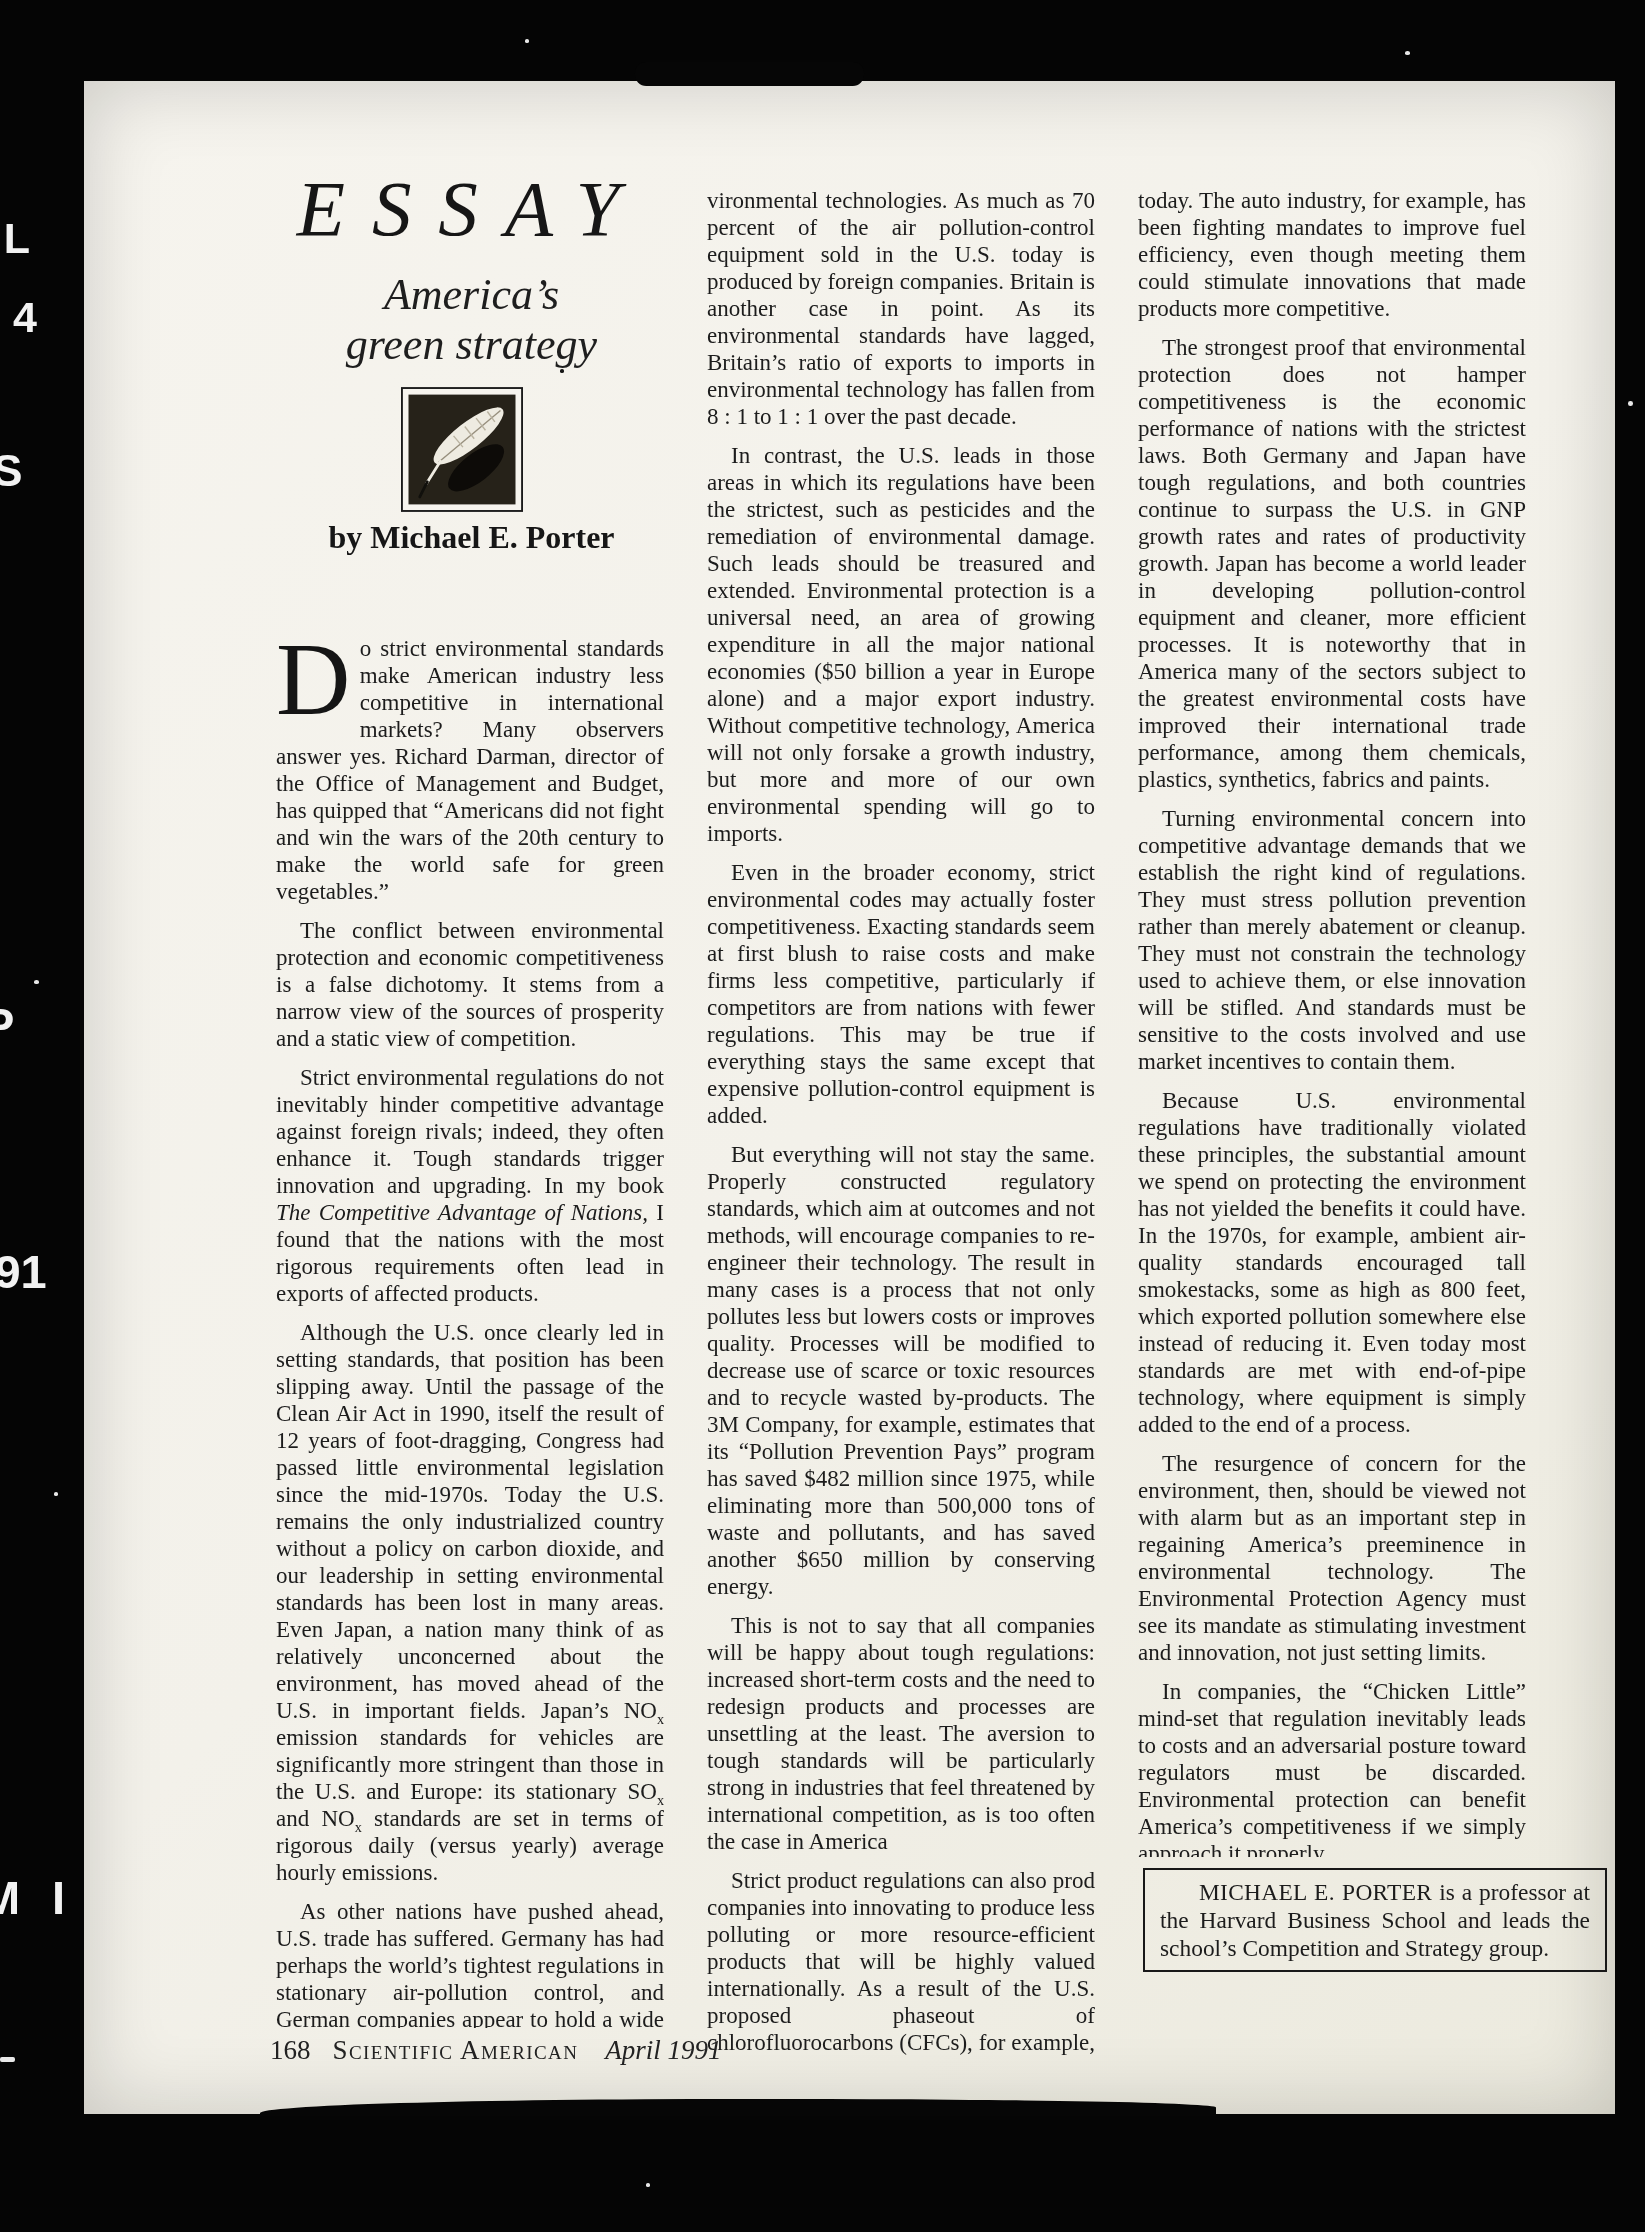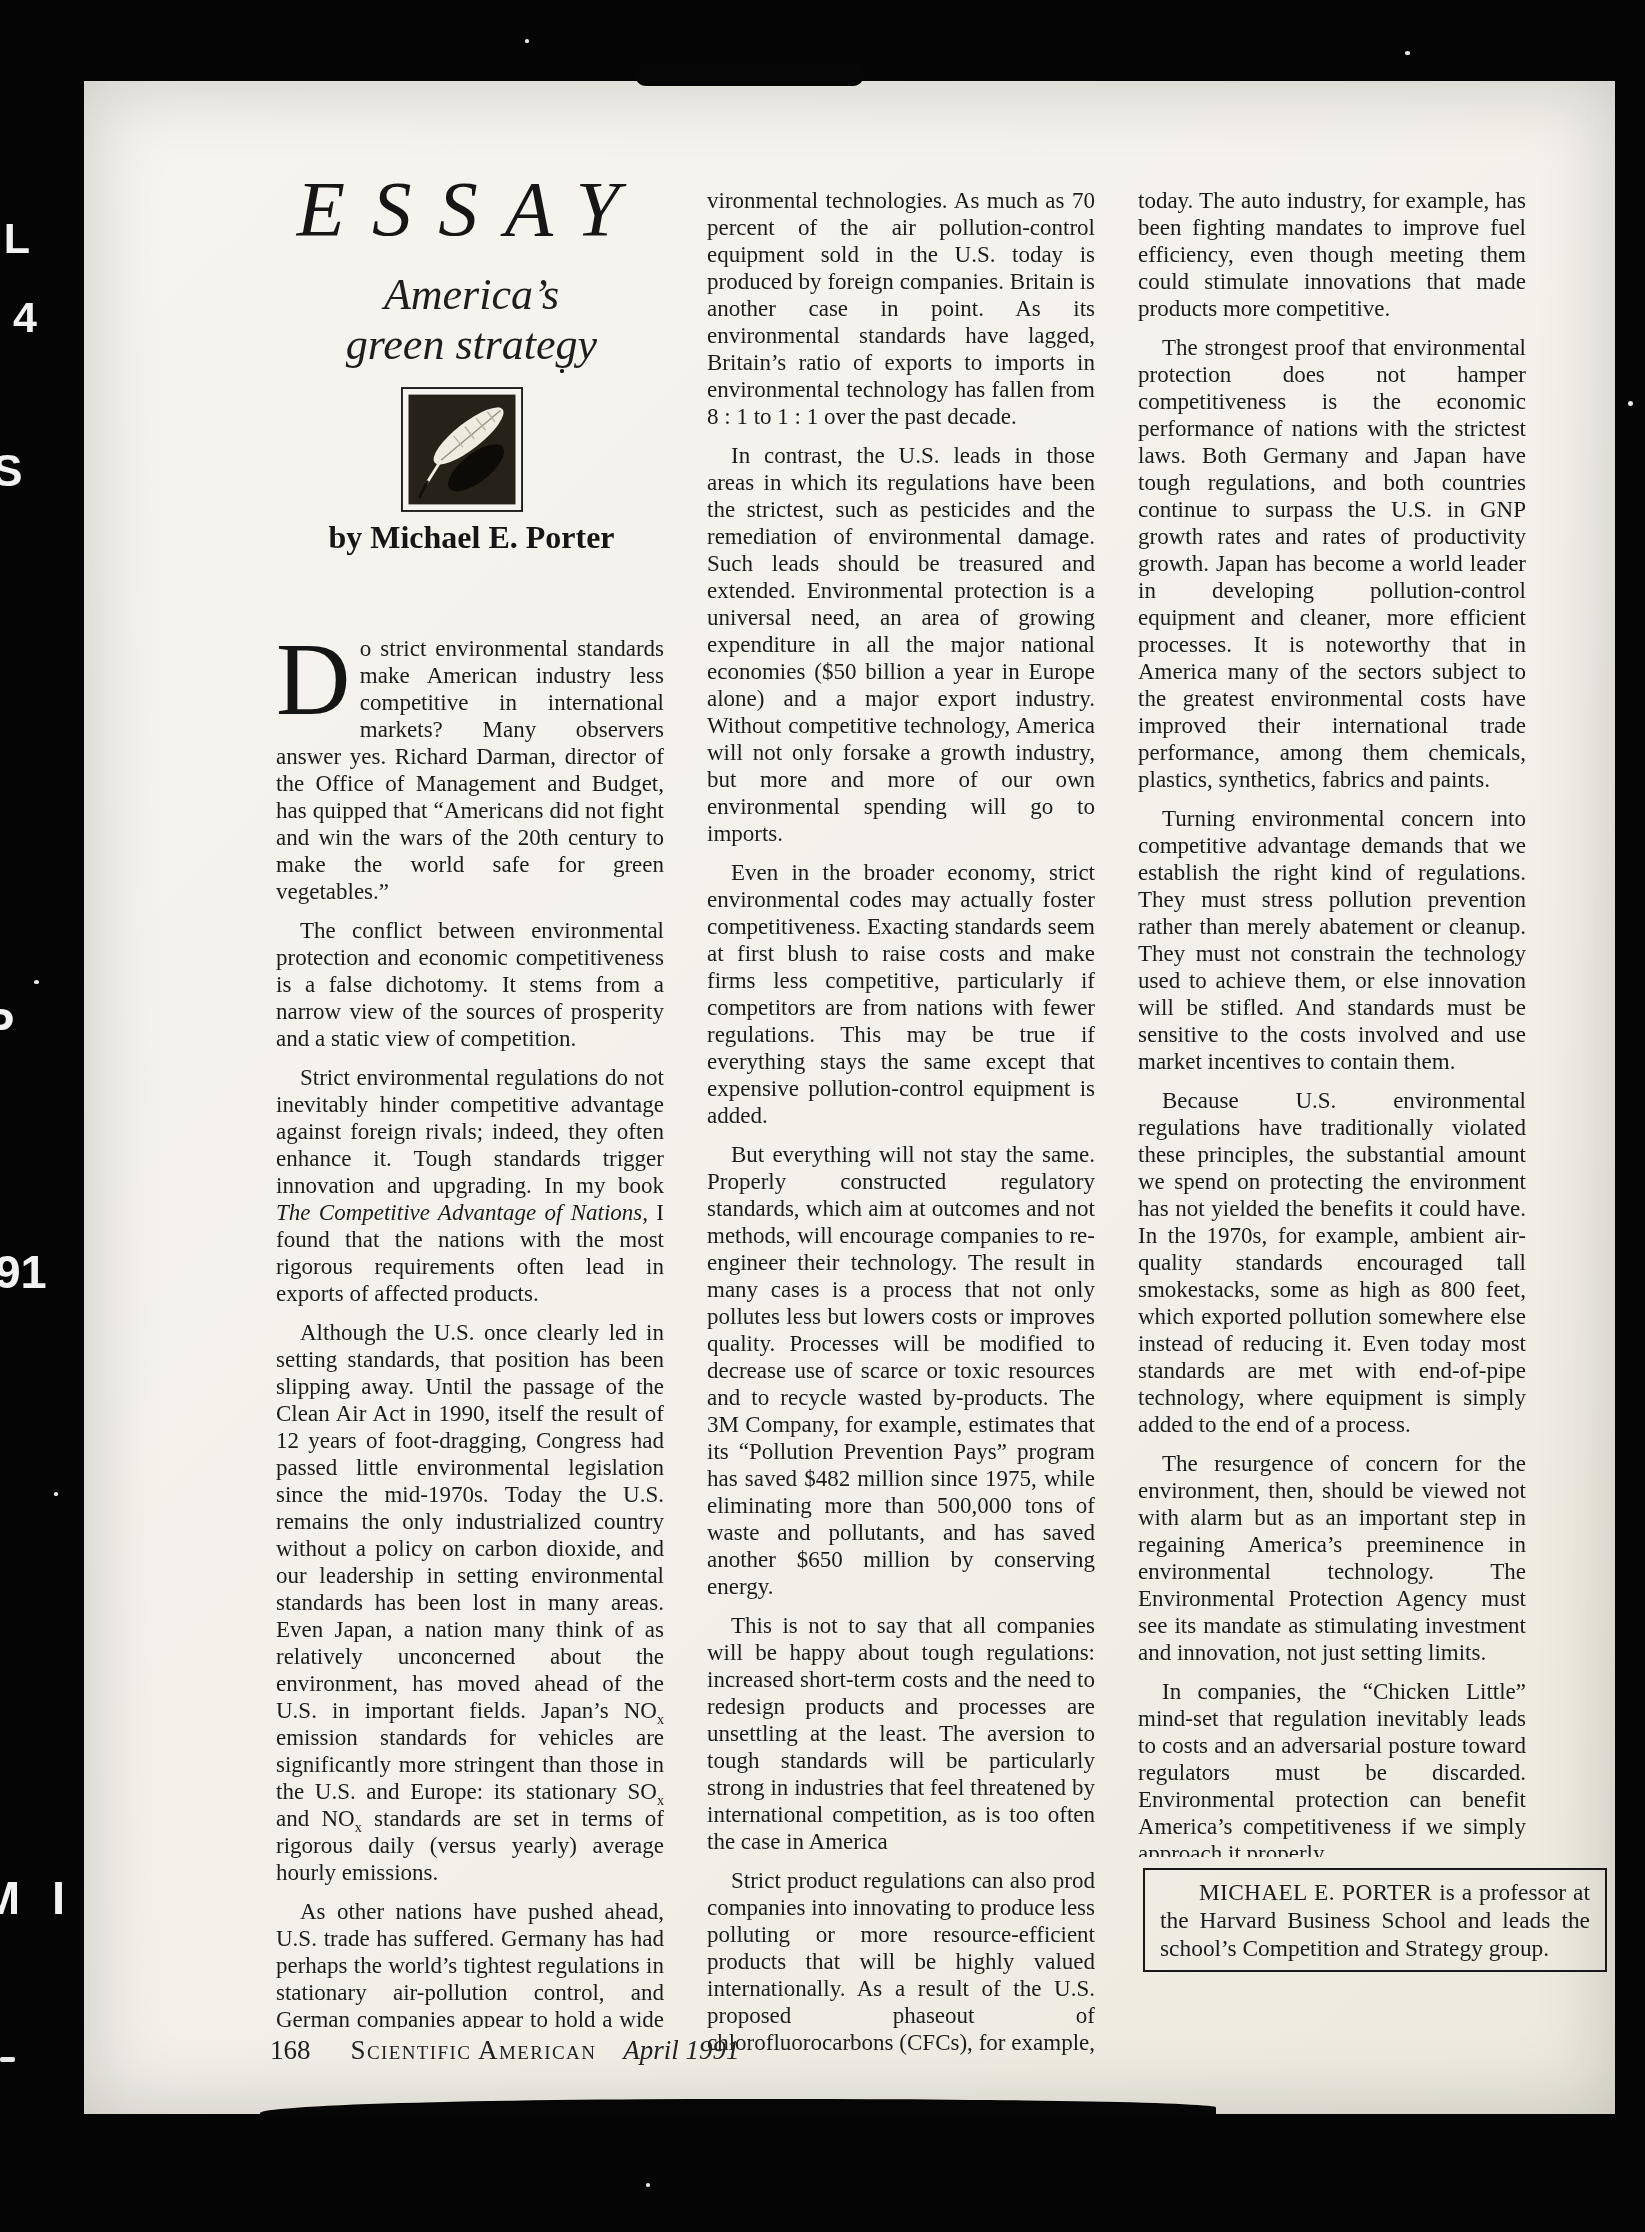--- a/index.html
+++ b/index.html
@@ -64,21 +64,21 @@
     border:2.8px solid #181818;background:transparent;
     padding:8px 15px;box-sizing:border-box;
   }
   .bio-box p{margin:0;font-size:23.4px;line-height:28px;text-align:justify;text-indent:39px;}
   .bio-name{letter-spacing:0.3px;}
   
   .footer{
     position:absolute;left:186px;top:1954px;font-size:27px;color:#222;
     white-space:nowrap;
   }
-  .footer .pageno{margin-right:40px;}
+  .footer .pageno{margin-right:22px;}
   .footer .mag{font-variant:small-caps;letter-spacing:1.4px;margin-right:27px;}
   .footer .issue{font-style:italic;}
 </style>
 </head>
 <body>
 
 <span class="edge-label" style="left:3.7px;top:217px;font-size:43px;">L</span>
 <span class="edge-label" style="left:13px;top:296px;font-size:43px;">4</span>
 <span class="edge-label" style="left:-7.5px;top:448px;font-size:45px;">S</span>
 <span class="edge-label" style="left:-17px;top:1001px;font-size:47px;">P</span>

